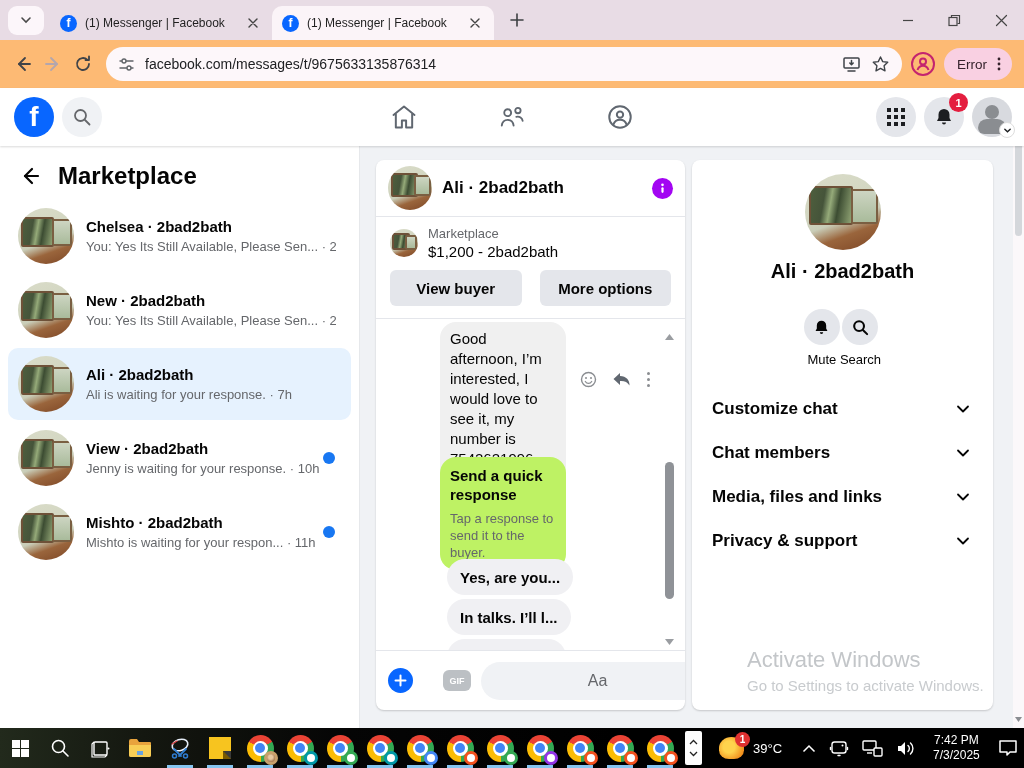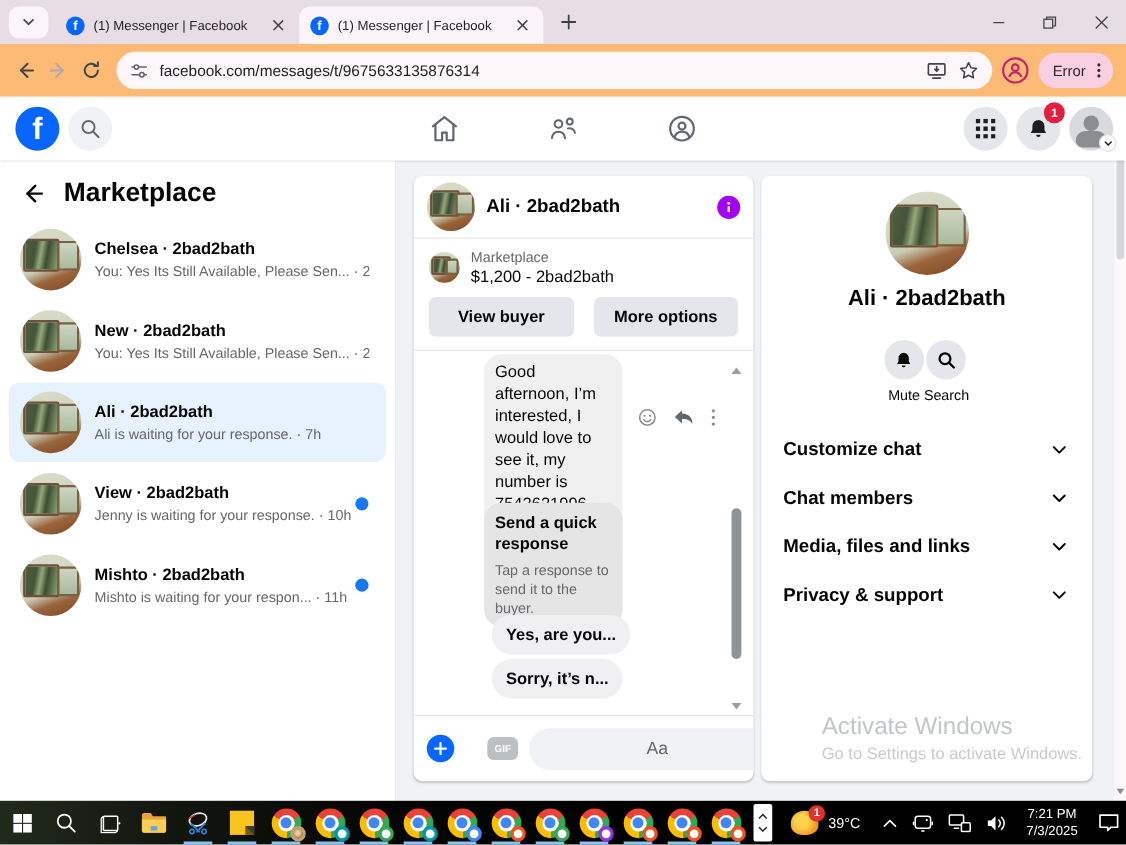--- a/index.html
+++ b/index.html
@@ -67,21 +67,21 @@
   .infoicon{margin-left:auto;width:21px;height:21px;border-radius:50%;background:#a305f2;display:flex;align-items:center;justify-content:center;flex:none;}
   .cc-listing{padding:9px 14px 12px;border-bottom:1px solid #e4e6eb;flex:none;}
   .li-row1{display:flex;align-items:center;gap:10px;margin-bottom:10px;}
   .li-label{font-size:13px;color:#65676b;}
   .li-price{font-size:15px;color:#050505;margin-top:2px;}
   .li-buttons{display:flex;gap:18px;}
   .gbtn{flex:1;height:36px;background:#e4e6eb;border:none;border-radius:6px;font-family:inherit;font-size:15px;font-weight:600;color:#050505;display:flex;align-items:center;justify-content:center;}
   .cc-msgs{flex:1;position:relative;overflow:hidden;background:#fff;}
   .bubble{position:absolute;left:64px;top:3px;width:126px;background:#f0f0f0;border-radius:16px;padding:7px 10px;font-size:15px;line-height:20px;color:#050505;}
   .hover-actions{position:absolute;left:204px;top:52px;display:flex;gap:15px;align-items:center;}
-  .qbubble{position:absolute;left:64px;top:138px;width:126px;background:#e5e5e5;border-radius:16px;padding:9px 10px;}
+  .qbubble{position:absolute;left:64px;top:138px;width:126px;background:#bef264;border-radius:16px;padding:9px 10px;}
   .q-title{font-size:15px;font-weight:700;line-height:19px;color:#050505;}
   .q-sub{font-size:13px;line-height:17px;color:#65676b;margin-top:6px;}
   .chips{position:absolute;left:71px;top:240px;display:flex;flex-direction:column;gap:4px;align-items:flex-start;}
   .chip{height:36px;background:#f0f0f3;border:none;border-radius:18px;padding:0 13px;font-family:inherit;font-size:15px;font-weight:700;color:#050505;display:flex;align-items:center;white-space:nowrap;}
   .msc-up{position:absolute;right:10px;top:14px;}
   .msc-down{position:absolute;right:10px;bottom:4px;}
   .msc-thumb{position:absolute;right:11px;top:143px;width:9px;height:137px;border-radius:5px;background:#8f9297;}
   .cc-composer{height:60px;border-top:1px solid #e4e6eb;display:flex;align-items:center;padding:0 12px;gap:10px;flex:none;}
   .bluecircle{width:25px;height:25px;border-radius:50%;background:#0866ff;display:flex;align-items:center;justify-content:center;flex:none;}
   .gifbadge{width:28px;height:21px;border-radius:6px;background:#bcc0c4;color:#fff;font-size:9px;font-weight:bold;display:flex;align-items:center;justify-content:center;flex:none;}
@@ -382,20 +382,21 @@
             <circle cx="2.5" cy="8.5" r="1.5" fill="#8a8d91"></circle>
             <circle cx="2.5" cy="14.5" r="1.5" fill="#8a8d91"></circle>
           </svg>
       </div>
       <div class="qbubble">
         <div class="q-title">Send a quick response</div>
         <div class="q-sub">Tap a response to send it to the buyer.</div>
       </div>
       <div class="chips">
         <button class="chip">Yes, are you...</button>
+        <button class="chip">In talks. I’ll l...</button>
         <button class="chip">Sorry, it’s n...</button>
       </div>
       <svg class="msc-up" width="11" height="8" viewBox="0 0 11 8">
           <path d="M5.5 1L10 7H1z" fill="#9a9da1"></path>
         </svg>
       <div class="msc-thumb"></div>
       <svg class="msc-down" width="11" height="8" viewBox="0 0 11 8">
           <path d="M5.5 7L1 1h9z" fill="#9a9da1"></path>
         </svg>
     </div>
@@ -627,21 +628,21 @@
           <path d="M5 13h5" stroke="#fff" stroke-width="1.4"></path>
           <rect x="12" y="8" width="8" height="8" rx="1" fill="#000" stroke="#fff" stroke-width="1.4"></rect>
         </svg>
       <svg width="19" height="17" viewBox="0 0 19 17">
           <path d="M2 6v5h3l4 4V2L5 6z" fill="#fff"></path>
           <path d="M12 5.5a4 4 0 0 1 0 6M14.5 3a7.5 7.5 0 0 1 0 11" fill="none" stroke="#fff" stroke-width="1.4" stroke-linecap="round"></path>
         </svg>
     </div>
 
     <div class="clock">
-      <div>7:21 PM</div>
+      <div>7:42 PM</div>
       <div>7/3/2025</div>
     </div>
 
     <div class="tbitem" style="width:36px">
       <svg width="20" height="18" viewBox="0 0 20 18">
           <path d="M2 2h16v11h-6l-3 3v-3H2z" fill="none" stroke="#fff" stroke-width="1.5" stroke-linejoin="round"></path>
         </svg>
     </div>
   </div>
 

